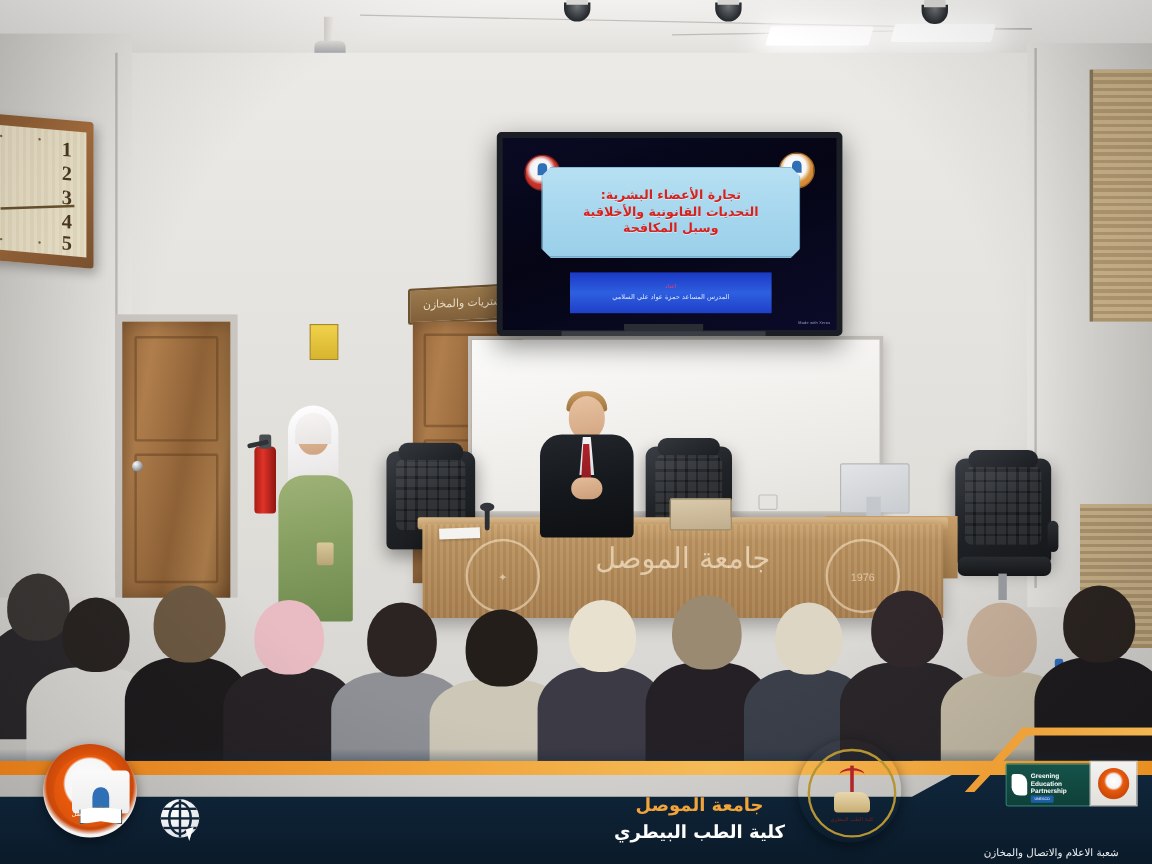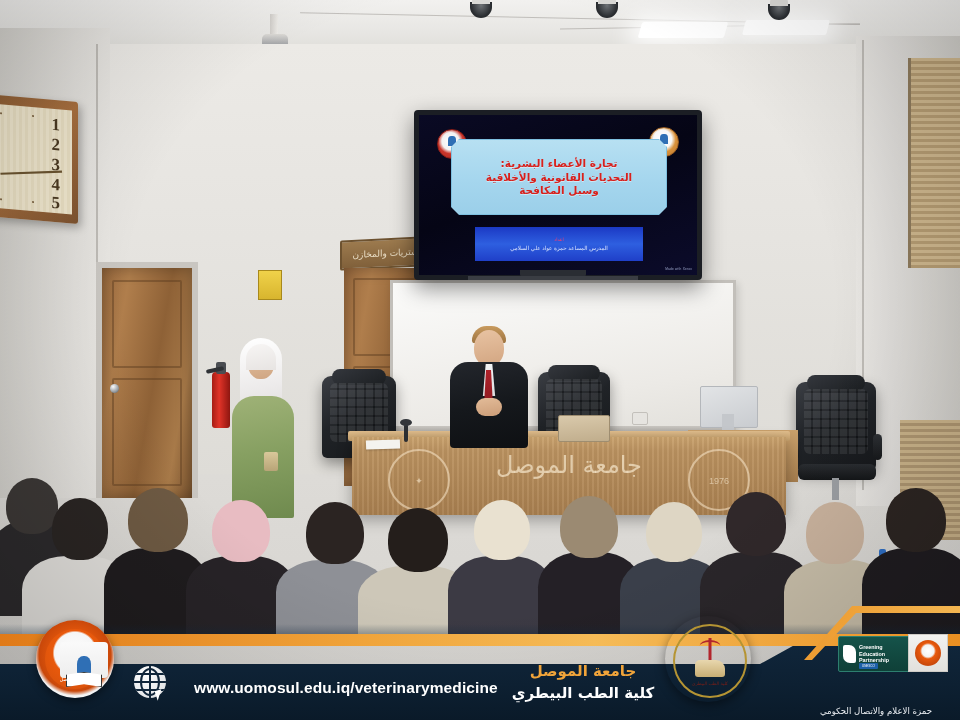--- a/index.html
+++ b/index.html
@@ -496,21 +496,20 @@
     </div>
 
     <div class="globe">
       <i style="left:15px;top:0;width:2px;height:32px;"></i>
       <i style="left:0;top:15px;width:32px;height:2px;"></i>
       <i style="left:6px;top:2px;width:20px;height:28px;border-radius:50%;background:transparent;border:2px solid #11263a;box-sizing:border-box;"></i>
       <i style="left:2px;top:7px;width:28px;height:2px;"></i>
       <i style="left:2px;top:23px;width:28px;height:2px;"></i>
     </div>
     <div class="globe-cursor"></div>
-    <div class="url">www.uomosul.edu.iq/veterinarymedicine</div>
 
     <div class="uni-ar">جامعة الموصل</div>
     <div class="col-ar">كلية الطب البيطري</div>
 
     <div class="emblem em-vet">
       <div class="em-vet-in">
         <div class="em-cad"></div>
         <div class="em-animal"></div>
         <div class="em-vet-ar">كلية الطب البيطري</div>
       </div>
@@ -520,15 +519,15 @@
       <div class="gep-leaf"></div>
       <t>Greening</t>
       <t>Education</t>
       <t>Partnership</t>
       <div class="unesco">UNESCO</div>
     </div>
     <div class="gep-logo2">
         <u></u>
       </div>
 
-    <div class="dept-ar">حمزة الاعلام والاتصال الحكومي</div>
+    <div class="dept-ar">شعبة الاعلام والاتصال والمخازن</div>
   </div>
 </div>
 
 </body></html>

